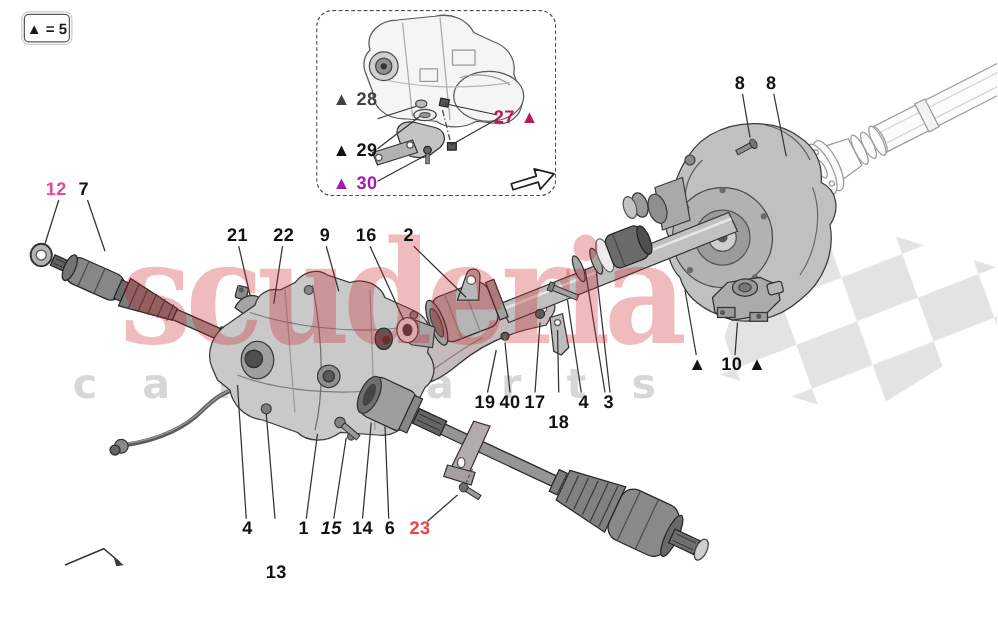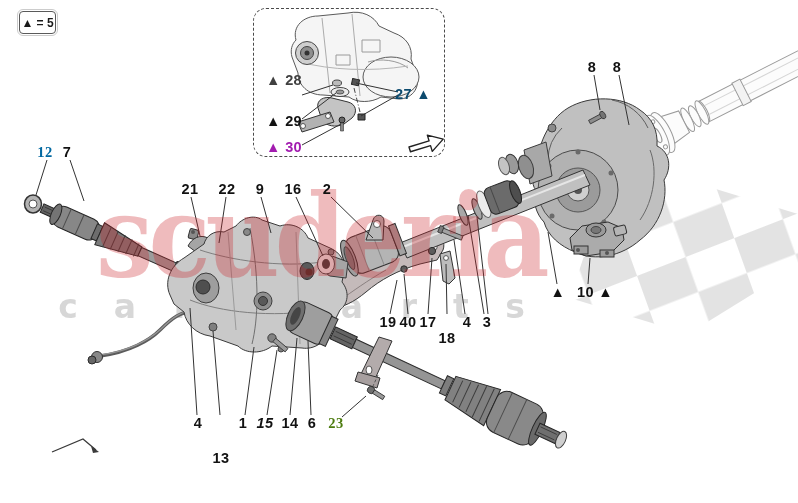--- a/index.html
+++ b/index.html
@@ -325,42 +325,42 @@
 
   <div id="inset-box"></div>
 
   <div id="wm-title" style="color: rgba(202, 30, 38, 0.3);">scuderia</div>
 
   <div id="legend">
     <span>▲ = 5</span>
   </div>
 
   <div id="callouts">
-      <div class="co" style="left: 45px; top: 152px; color: #0369a1; font-family: Liberation Serif, serif;">12</div>
+      <div class="co" style="left: 45px; top: 152px; color: #ec4899;">12</div>
       <div class="co" style="left: 67px; top: 152px; color: rgb(18, 18, 18);">7</div>
       <div class="co" style="left: 190px; top: 189px; color: rgb(18, 18, 18);">21</div>
       <div class="co" style="left: 227px; top: 189px; color: rgb(18, 18, 18);">22</div>
       <div class="co" style="left: 260px; top: 189px; color: rgb(18, 18, 18);">9</div>
       <div class="co" style="left: 293px; top: 189px; color: rgb(18, 18, 18);">16</div>
       <div class="co" style="left: 327px; top: 189px; color: rgb(18, 18, 18);">2</div>
       <div class="co" style="left: 592px; top: 67px; color: rgb(18, 18, 18);">8</div>
       <div class="co" style="left: 617px; top: 67px; color: rgb(18, 18, 18);">8</div>
       <div class="co" style="left: 388px; top: 322px; color: rgb(18, 18, 18);">19</div>
       <div class="co" style="left: 408px; top: 322px; color: rgb(18, 18, 18);">40</div>
       <div class="co" style="left: 428px; top: 322px; color: rgb(18, 18, 18);">17</div>
       <div class="co" style="left: 447px; top: 338px; color: rgb(18, 18, 18);">18</div>
       <div class="co" style="left: 467px; top: 322px; color: rgb(18, 18, 18);">4</div>
       <div class="co" style="left: 487px; top: 322px; color: rgb(18, 18, 18);">3</div>
       <div class="co" style="left: 198px; top: 423px; color: rgb(18, 18, 18);">4</div>
       <div class="co" style="left: 221px; top: 423px; color: rgb(18, 18, 18); margin-top: 35px;">13</div>
       <div class="co" style="left: 243px; top: 423px; color: rgb(18, 18, 18);">1</div>
       <div class="co" style="left: 265px; top: 423px; color: rgb(18, 18, 18); font-style: italic;">15</div>
       <div class="co" style="left: 290px; top: 423px; color: rgb(18, 18, 18);">14</div>
       <div class="co" style="left: 312px; top: 423px; color: rgb(18, 18, 18);">6</div>
-      <div class="co" style="left: 336px; top: 423px; color: #4d7c0f; font-family: Liberation Serif, serif;">23</div>
+      <div class="co" style="left: 336px; top: 423px; color: #ef4444;">23</div>
       <div class="co" style="left: 558px; top: 292px; color: rgb(18, 18, 18);">▲</div>
       <div class="co" style="left: 595px; top: 292px; color: rgb(18, 18, 18);">10 ▲</div>
       <div class="co" style="left: 284px; top: 80px; color: #404040;">▲ 28</div>
       <div class="co" style="left: 284px; top: 121px; color: rgb(18, 18, 18);">▲ 29</div>
       <div class="co" style="left: 284px; top: 147px; color: #a21caf;">▲ 30</div>
-      <div class="co" style="left: 413px; top: 94px; color: #0c4a6e;">27 ▲</div>
+      <div class="co" style="left: 413px; top: 94px; color: #be185d;">27 ▲</div>
     </div>
 </div>
 
 </body></html>

